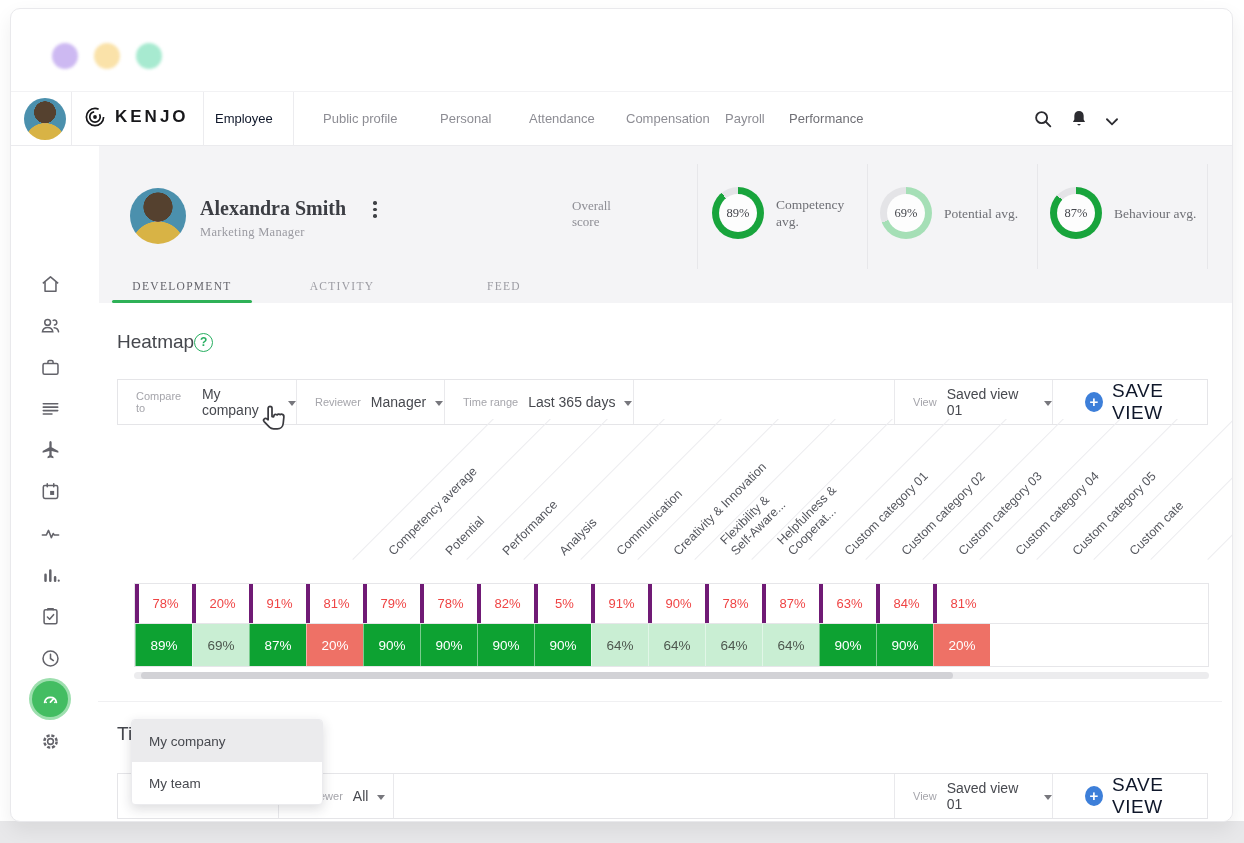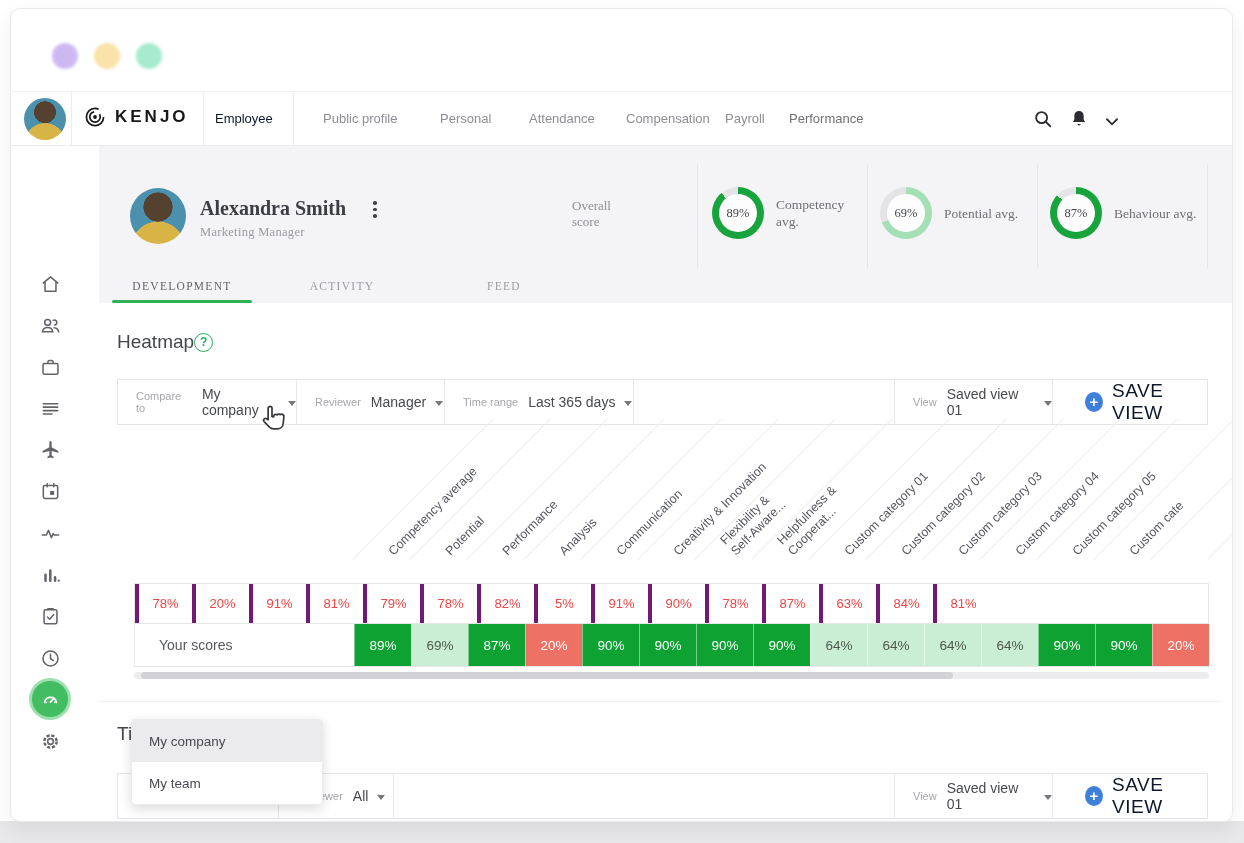--- a/index.html
+++ b/index.html
@@ -362,21 +362,20 @@
           <div class="vcell">5%</div>
           <div class="vcell">91%</div>
           <div class="vcell">90%</div>
           <div class="vcell">78%</div>
           <div class="vcell">87%</div>
           <div class="vcell">63%</div>
           <div class="vcell">84%</div>
           <div class="vcell">81%</div>
         </div>
         <div class="hrow r2">
-          <div class="rlabel">Your scores</div>
           <div class="vcell" style="background: rgb(13, 162, 50); color: rgb(255, 255, 255);">89%</div>
           <div class="vcell" style="background: rgb(201, 238, 211); color: rgb(78, 88, 79);">69%</div>
           <div class="vcell" style="background: rgb(13, 162, 50); color: rgb(255, 255, 255);">87%</div>
           <div class="vcell" style="background: rgb(238, 113, 102); color: rgb(255, 255, 255);">20%</div>
           <div class="vcell" style="background: rgb(13, 162, 50); color: rgb(255, 255, 255);">90%</div>
           <div class="vcell" style="background: rgb(13, 162, 50); color: rgb(255, 255, 255);">90%</div>
           <div class="vcell" style="background: rgb(13, 162, 50); color: rgb(255, 255, 255);">90%</div>
           <div class="vcell" style="background: rgb(13, 162, 50); color: rgb(255, 255, 255);">90%</div>
           <div class="vcell" style="background: rgb(201, 238, 211); color: rgb(78, 88, 79);">64%</div>
           <div class="vcell" style="background: rgb(201, 238, 211); color: rgb(78, 88, 79);">64%</div>

